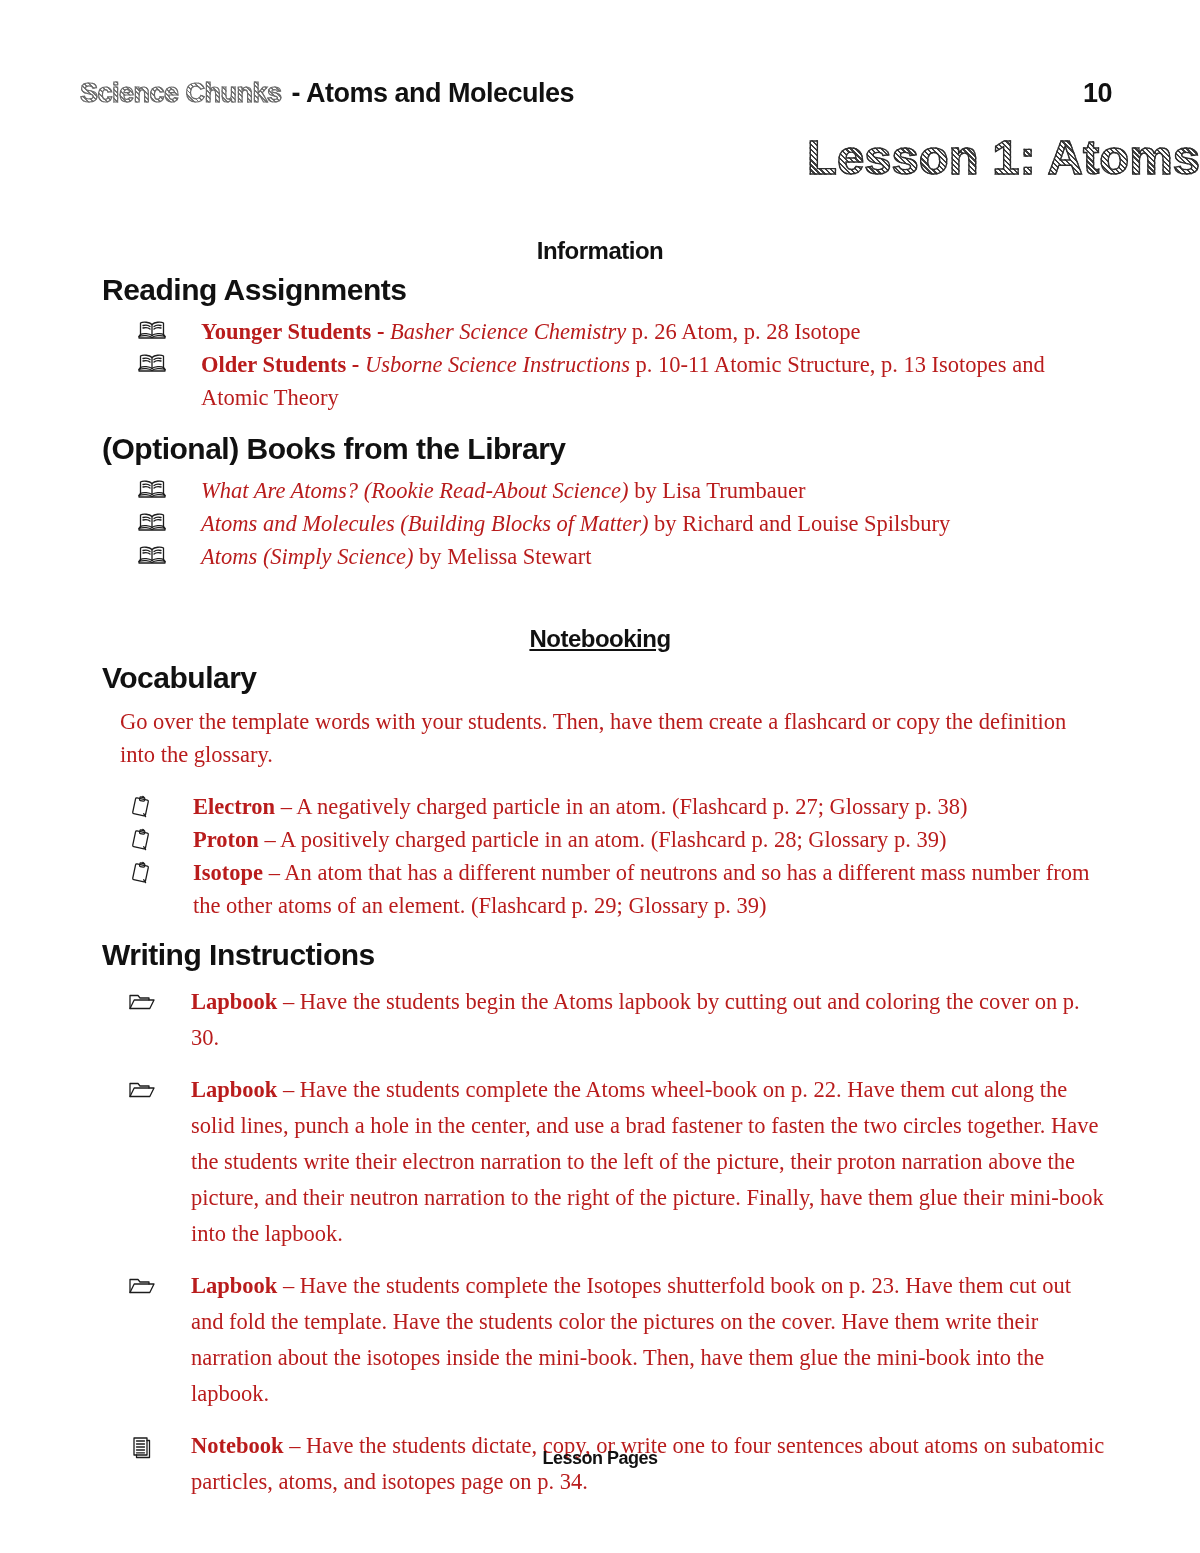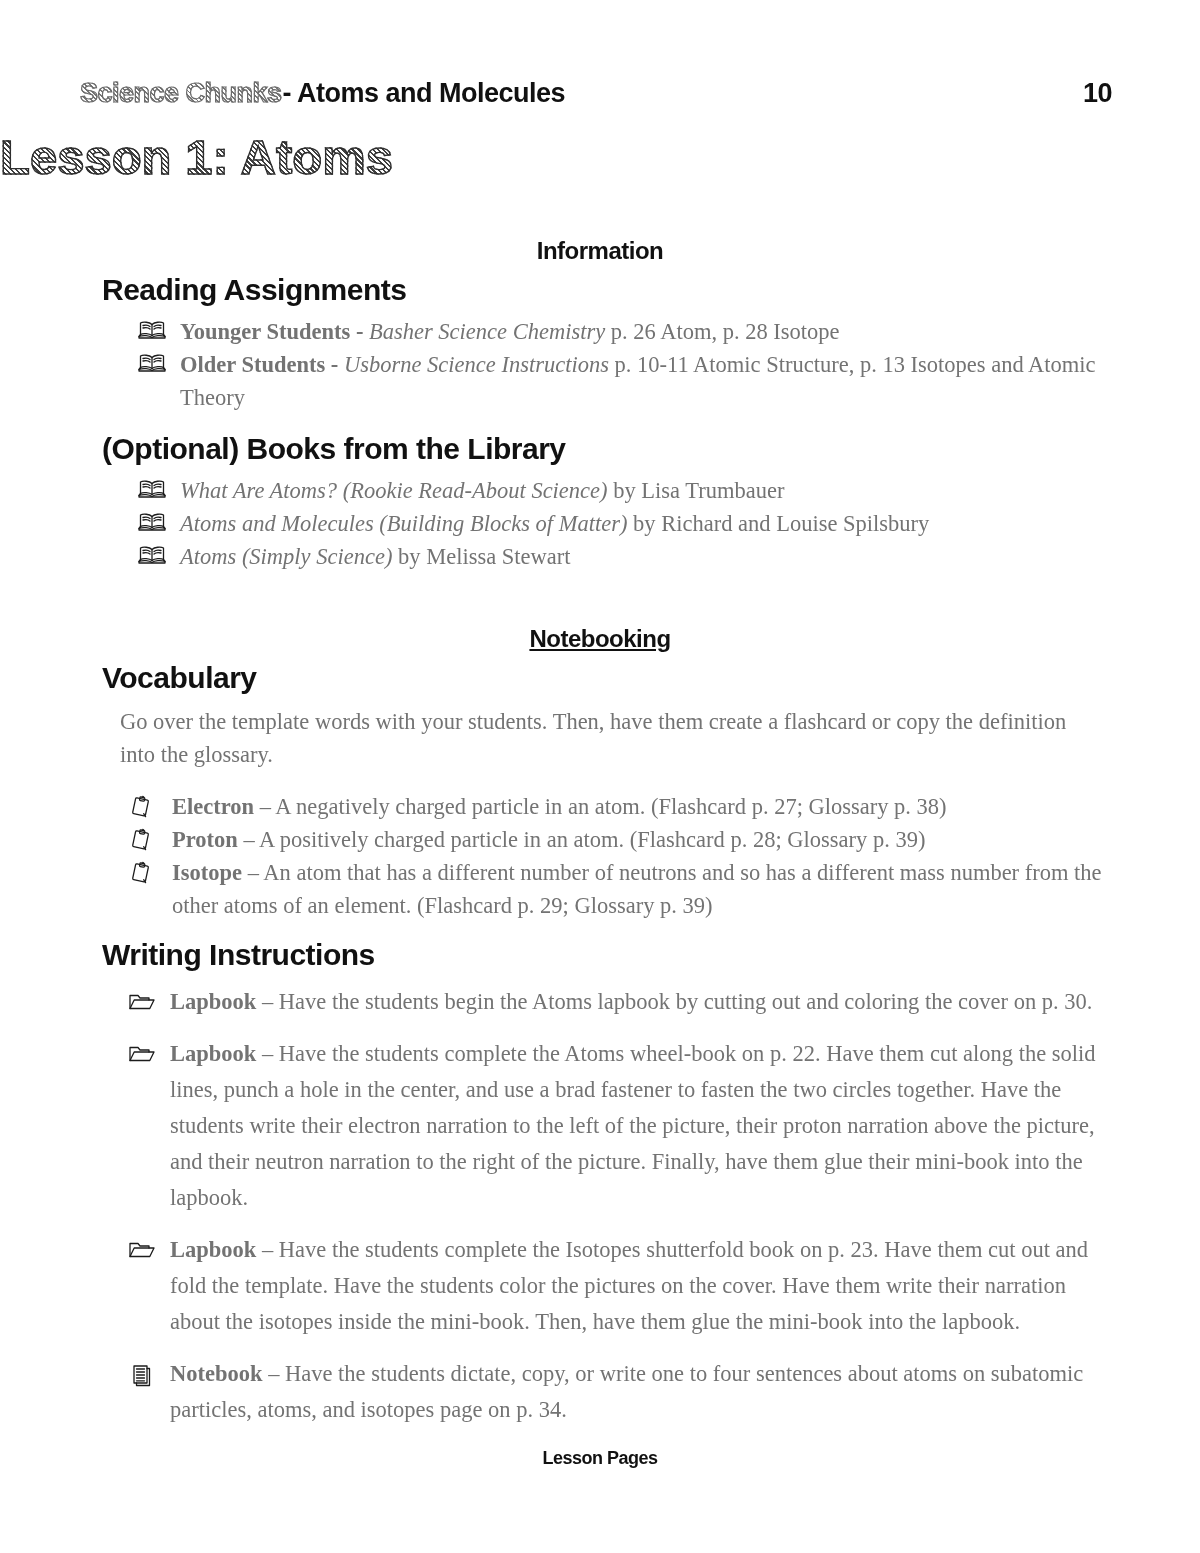--- a/index.html
+++ b/index.html
@@ -7,42 +7,42 @@
   .page {
     width:1200px; height:1553px; position:relative; background:#ffffff;
     color:#1c1c1c; font-family:"Liberation Serif", serif; overflow:hidden;
   }
   
   .sans { font-family:"Liberation Sans", sans-serif; font-weight:bold; letter-spacing:-0.5px; color:#111; }
   .header {
     display:flex; justify-content:space-between; align-items:baseline;
     padding:78px 88px 0 80px; font-size:27px;
   }
-  .header-left { display:flex; align-items:baseline; gap:1px; }
+  .header-left { display:flex; align-items:baseline; gap:10px; }
   .hatch {
     background-image:repeating-linear-gradient(45deg,#3f3f3f 0px,#3f3f3f 1.6px,#ffffff 1.6px,#ffffff 3.6px);
     -webkit-background-clip:text; background-clip:text;
     -webkit-text-fill-color:transparent;
     -webkit-text-stroke:1.4px #2e2e2e;
   }
   .hatch-lite {
     background-image:repeating-linear-gradient(45deg,#777 0px,#777 1.4px,#ffffff 1.4px,#ffffff 3.4px);
     -webkit-background-clip:text; background-clip:text;
     -webkit-text-fill-color:transparent;
     -webkit-text-stroke:1.2px #6a6a6a;
   }
-  .lesson-title { text-align:left; font-size:49px; margin-top:20px; letter-spacing:0; }
+  .lesson-title { text-align:right; font-size:49px; margin-top:20px; letter-spacing:0; }
   .center-h { text-align:center; font-size:24px; }
   .info-h { margin-top:52px; }
   .notebooking-h { margin-top:52px;text-decoration:underline; }
   .left-h { font-size:30px; margin-left:102px; margin-top:8px; }
   .opt-h { margin-top:18px; }
   .writing-h { margin-top:16px; }
   
-  .serif { font-size:22.5px; line-height:33px; color:#737373; }
+  .serif { font-size:22.5px; line-height:33px; color:#b91c1c;gap:21px; }
   .intro { margin:10px 96px 4px 120px; }
   
   .ilist { margin:8px 92px 0 138px; }
   .vlist { margin:19px 92px 0 130px; }
   .wlist { margin:12px 92px 0 128px; }
   .item { display:flex; align-items:flex-start; margin-bottom:0px; }
   .witem { display:flex; align-items:flex-start; margin-bottom:16px; line-height:36px; }
   .icon-cell { flex:0 0 42px; display:flex; justify-content:flex-start; padding-top:5px; }
   .witem .icon-cell { padding-top:8px; }
   .itext { flex:1; }

